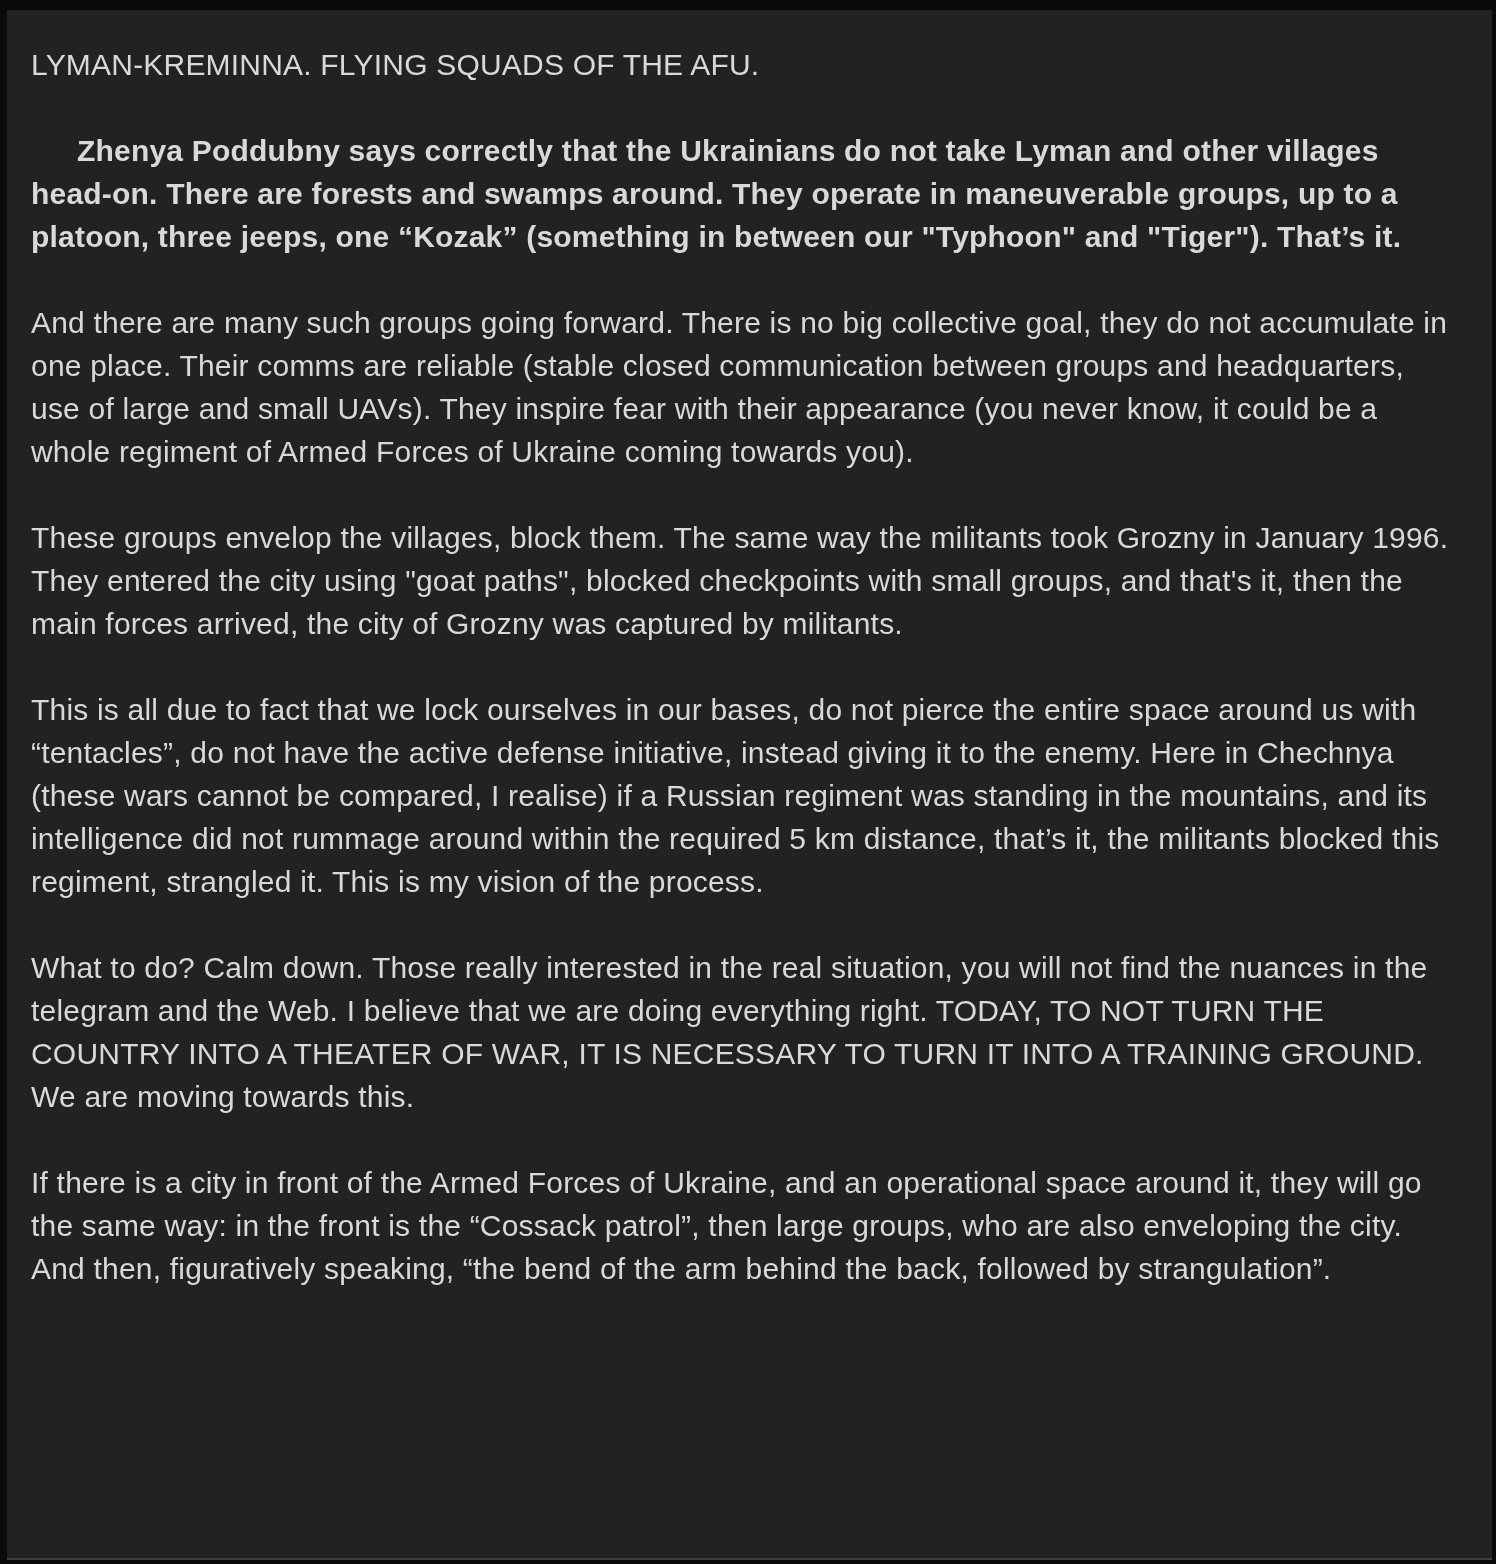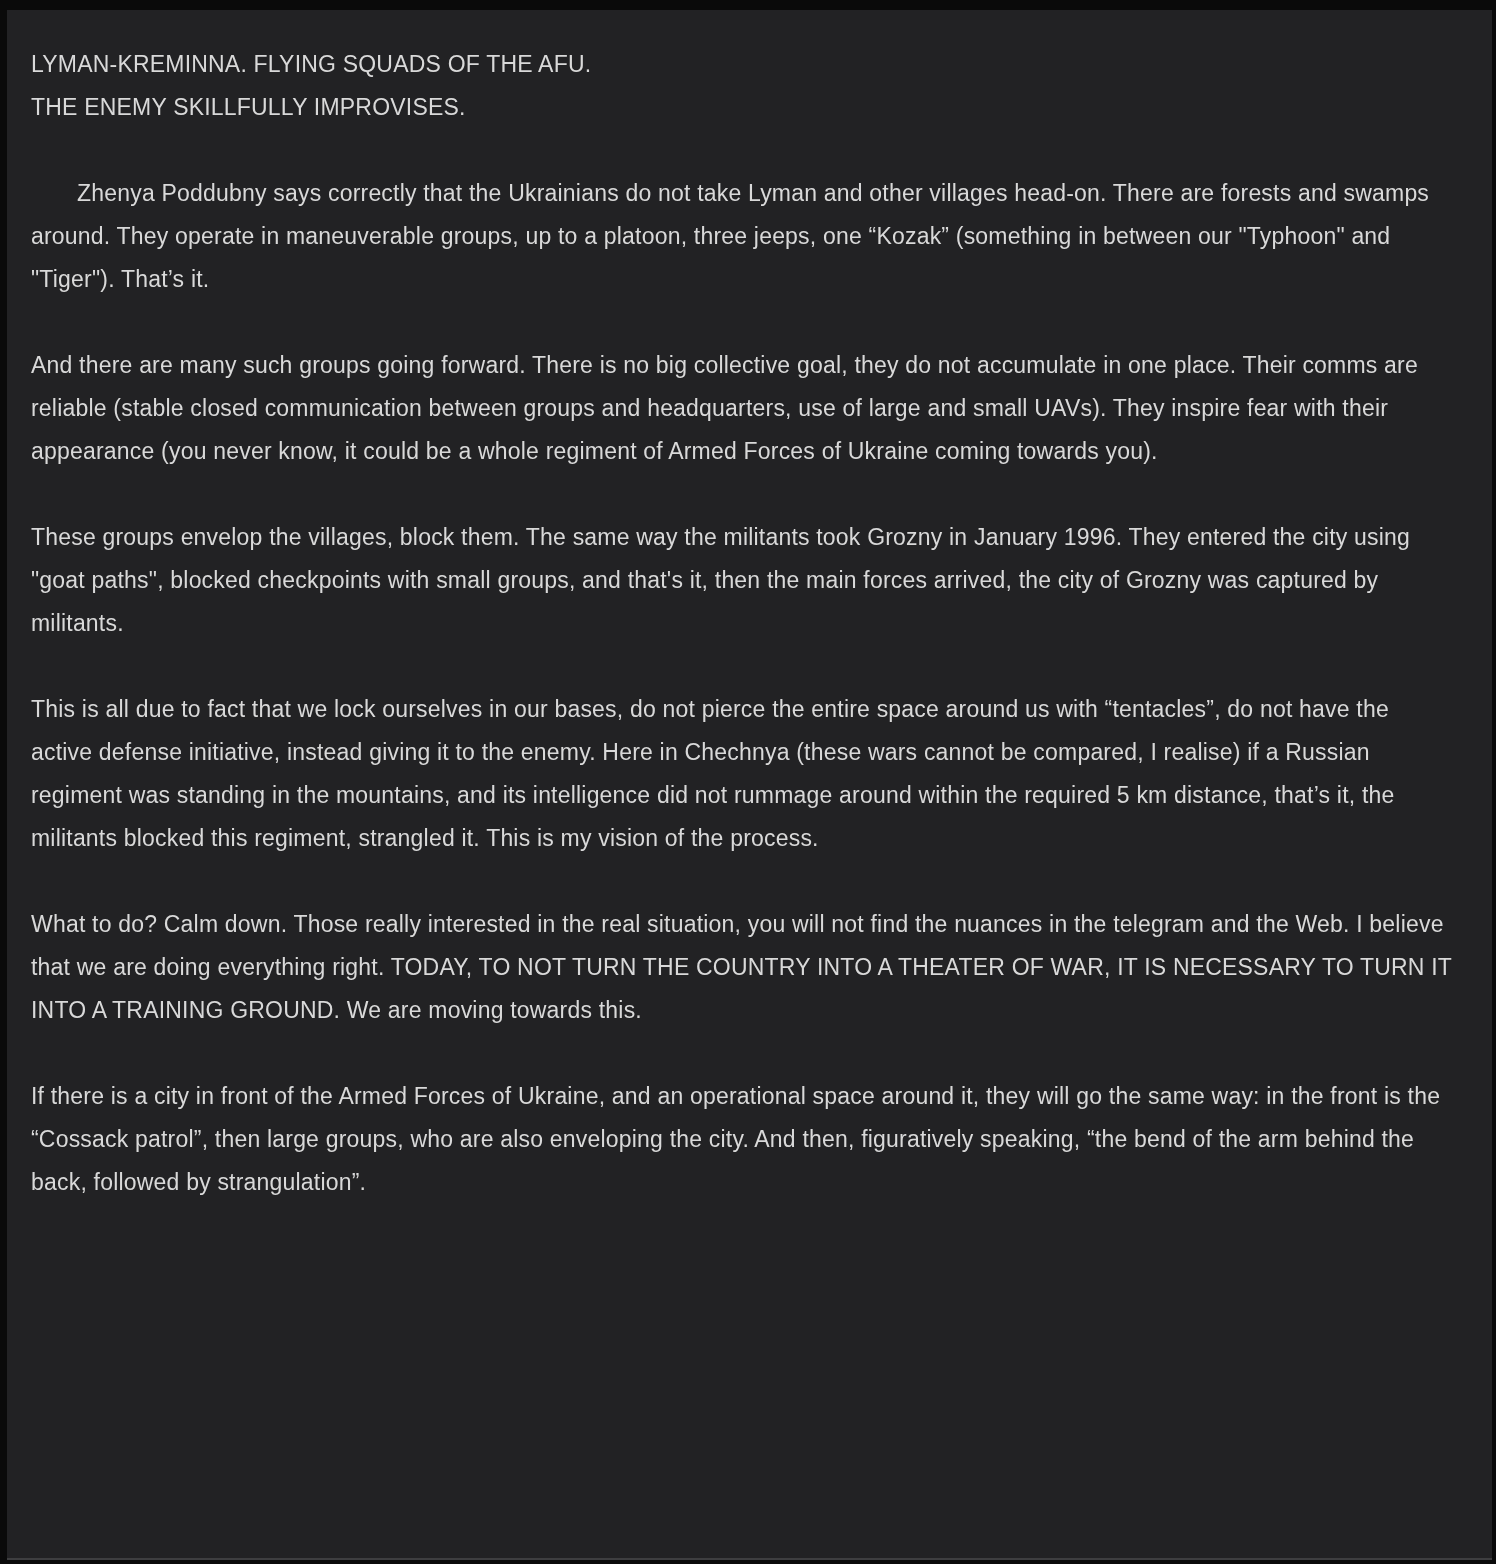--- a/index.html
+++ b/index.html
@@ -20,49 +20,49 @@
     left: 7px;
     right: 4px;
     bottom: 4px;
     background: #222224;
     border-bottom: 2px solid #3e3e40;
     box-sizing: border-box;
   }
   .text-area {
     padding: 33px 38px 0 24px;
     color: #d9d9d9;
-    font-size: 23px;
+    font-size: 30px;
     line-height: 43px;
     letter-spacing: 0.2px;
   }
   .title-block {
     margin: 0 0 43px 0;
   }
   .title-line {
     margin: 0;
   }
   .para {
     margin: 43px 0;
   }
   .para.first {
     text-indent: 46px;
+    font-weight: bold;
   }
   .para:last-child {
     margin-bottom: 0;
   }
 </style>
 </head>
 <body>
 
 <div class="panel">
   <div class="text-area">
 
     <div class="title-block">
       <p class="title-line">LYMAN-KREMINNA. FLYING SQUADS OF THE AFU.</p>
-      <p class="title-line">THE ENEMY SKILLFULLY IMPROVISES.</p>
     </div>
 
     <p class="para first">Zhenya Poddubny says correctly that the Ukrainians do not take Lyman and other villages head-on. There are forests and swamps around. They operate in maneuverable groups, up to a platoon, three jeeps, one “Kozak” (something in between our "Typhoon" and "Tiger"). That’s it.</p>
     <p class="para">And there are many such groups going forward. There is no big collective goal, they do not accumulate in one place. Their comms are reliable (stable closed communication between groups and headquarters, use of large and small UAVs). They inspire fear with their appearance (you never know, it could be a whole regiment of Armed Forces of Ukraine coming towards you).</p>
     <p class="para">These groups envelop the villages, block them. The same way the militants took Grozny in January 1996. They entered the city using "goat paths", blocked checkpoints with small groups, and that's it, then the main forces arrived, the city of Grozny was captured by militants.</p>
     <p class="para">This is all due to fact that we lock ourselves in our bases, do not pierce the entire space around us with “tentacles”, do not have the active defense initiative, instead giving it to the enemy. Here in Chechnya (these wars cannot be compared, I realise) if a Russian regiment was standing in the mountains, and its intelligence did not rummage around within the required 5 km distance, that’s it, the militants blocked this regiment, strangled it. This is my vision of the process.</p>
     <p class="para">What to do? Calm down. Those really interested in the real situation, you will not find the nuances in the telegram and the Web. I believe that we are doing everything right. TODAY, TO NOT TURN THE COUNTRY INTO A THEATER OF WAR, IT IS NECESSARY TO TURN IT INTO A TRAINING GROUND. We are moving towards this.</p>
     <p class="para">If there is a city in front of the Armed Forces of Ukraine, and an operational space around it, they will go the same way: in the front is the “Cossack patrol”, then large groups, who are also enveloping the city. And then, figuratively speaking, “the bend of the arm behind the back, followed by strangulation”.</p>
 
   </div>

